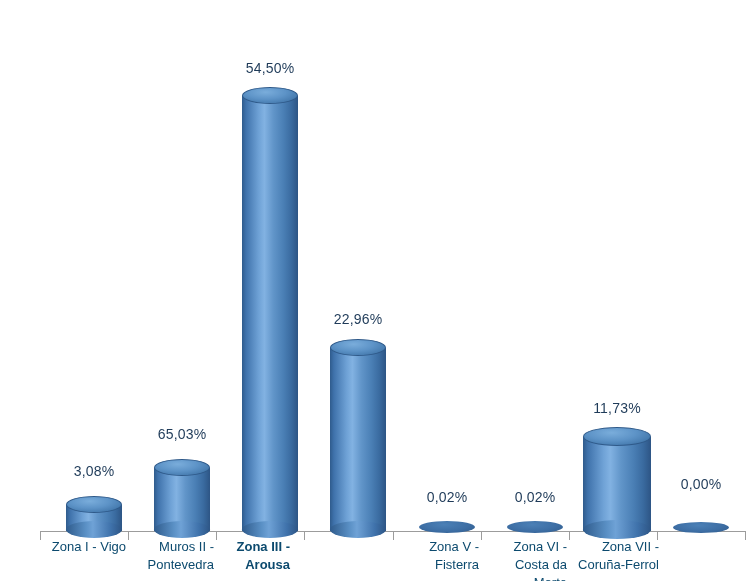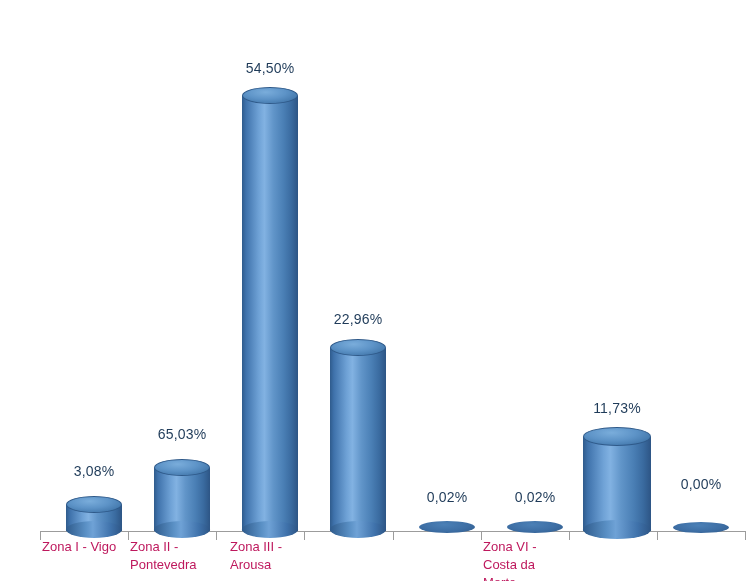--- a/index.html
+++ b/index.html
@@ -79,24 +79,24 @@
     text-align:center;
     font-size:14px;
     color:#1f3b59;
     white-space:nowrap;
     letter-spacing:0.2px;
   }
   
   .cat-label{
     position:absolute;
     top:538px;
-    text-align:left;
+    text-align:right;
     font-size:13px;
     line-height:18px;
-    color:#be185d;
+    color:#0c4a6e;
     white-space:pre-line;
   }
 </style>
 </head>
 <body>
 
 <div id="chart-root">
   <div class="plot">
 
     <div class="axis-line"></div>
@@ -155,22 +155,26 @@
       <div class="cyl-top" style="left:583px;width:68px;top:427px;height:19px;"></div>
     </div>
     <div class="data-label" style="left:577px;width:80px;top:400px;">11,73%</div>
 
     <div class="bar-group">
       <div class="cyl-flat" style="left:673px;width:56px;top:522px;height:11px;"></div>
     </div>
     <div class="data-label" style="left:661px;width:80px;top:476px;">0,00%</div>
 
     <div class="cat-label" style="left:42px;width:84px;">Zona I - Vigo</div>
-    <div class="cat-label" style="left:130px;width:84px;">Zona II -
+    <div class="cat-label" style="left:130px;width:84px;">Muros II -
 Pontevedra</div>
-    <div class="cat-label" style="left:230px;width:84px;">Zona III -
+    <div class="cat-label" style="left:206px;width:84px;font-weight:bold;">Zona III -
 Arousa</div>
+    <div class="cat-label" style="left:395px;width:84px;">Zona V -
+Fisterra</div>
     <div class="cat-label" style="left:483px;width:84px;">Zona VI -
 Costa da
 Morte</div>
+    <div class="cat-label" style="left:567px;width:92px;">Zona VII -
+Coruña-Ferrol</div>
 
   </div>
 </div>
 
 </body></html>

